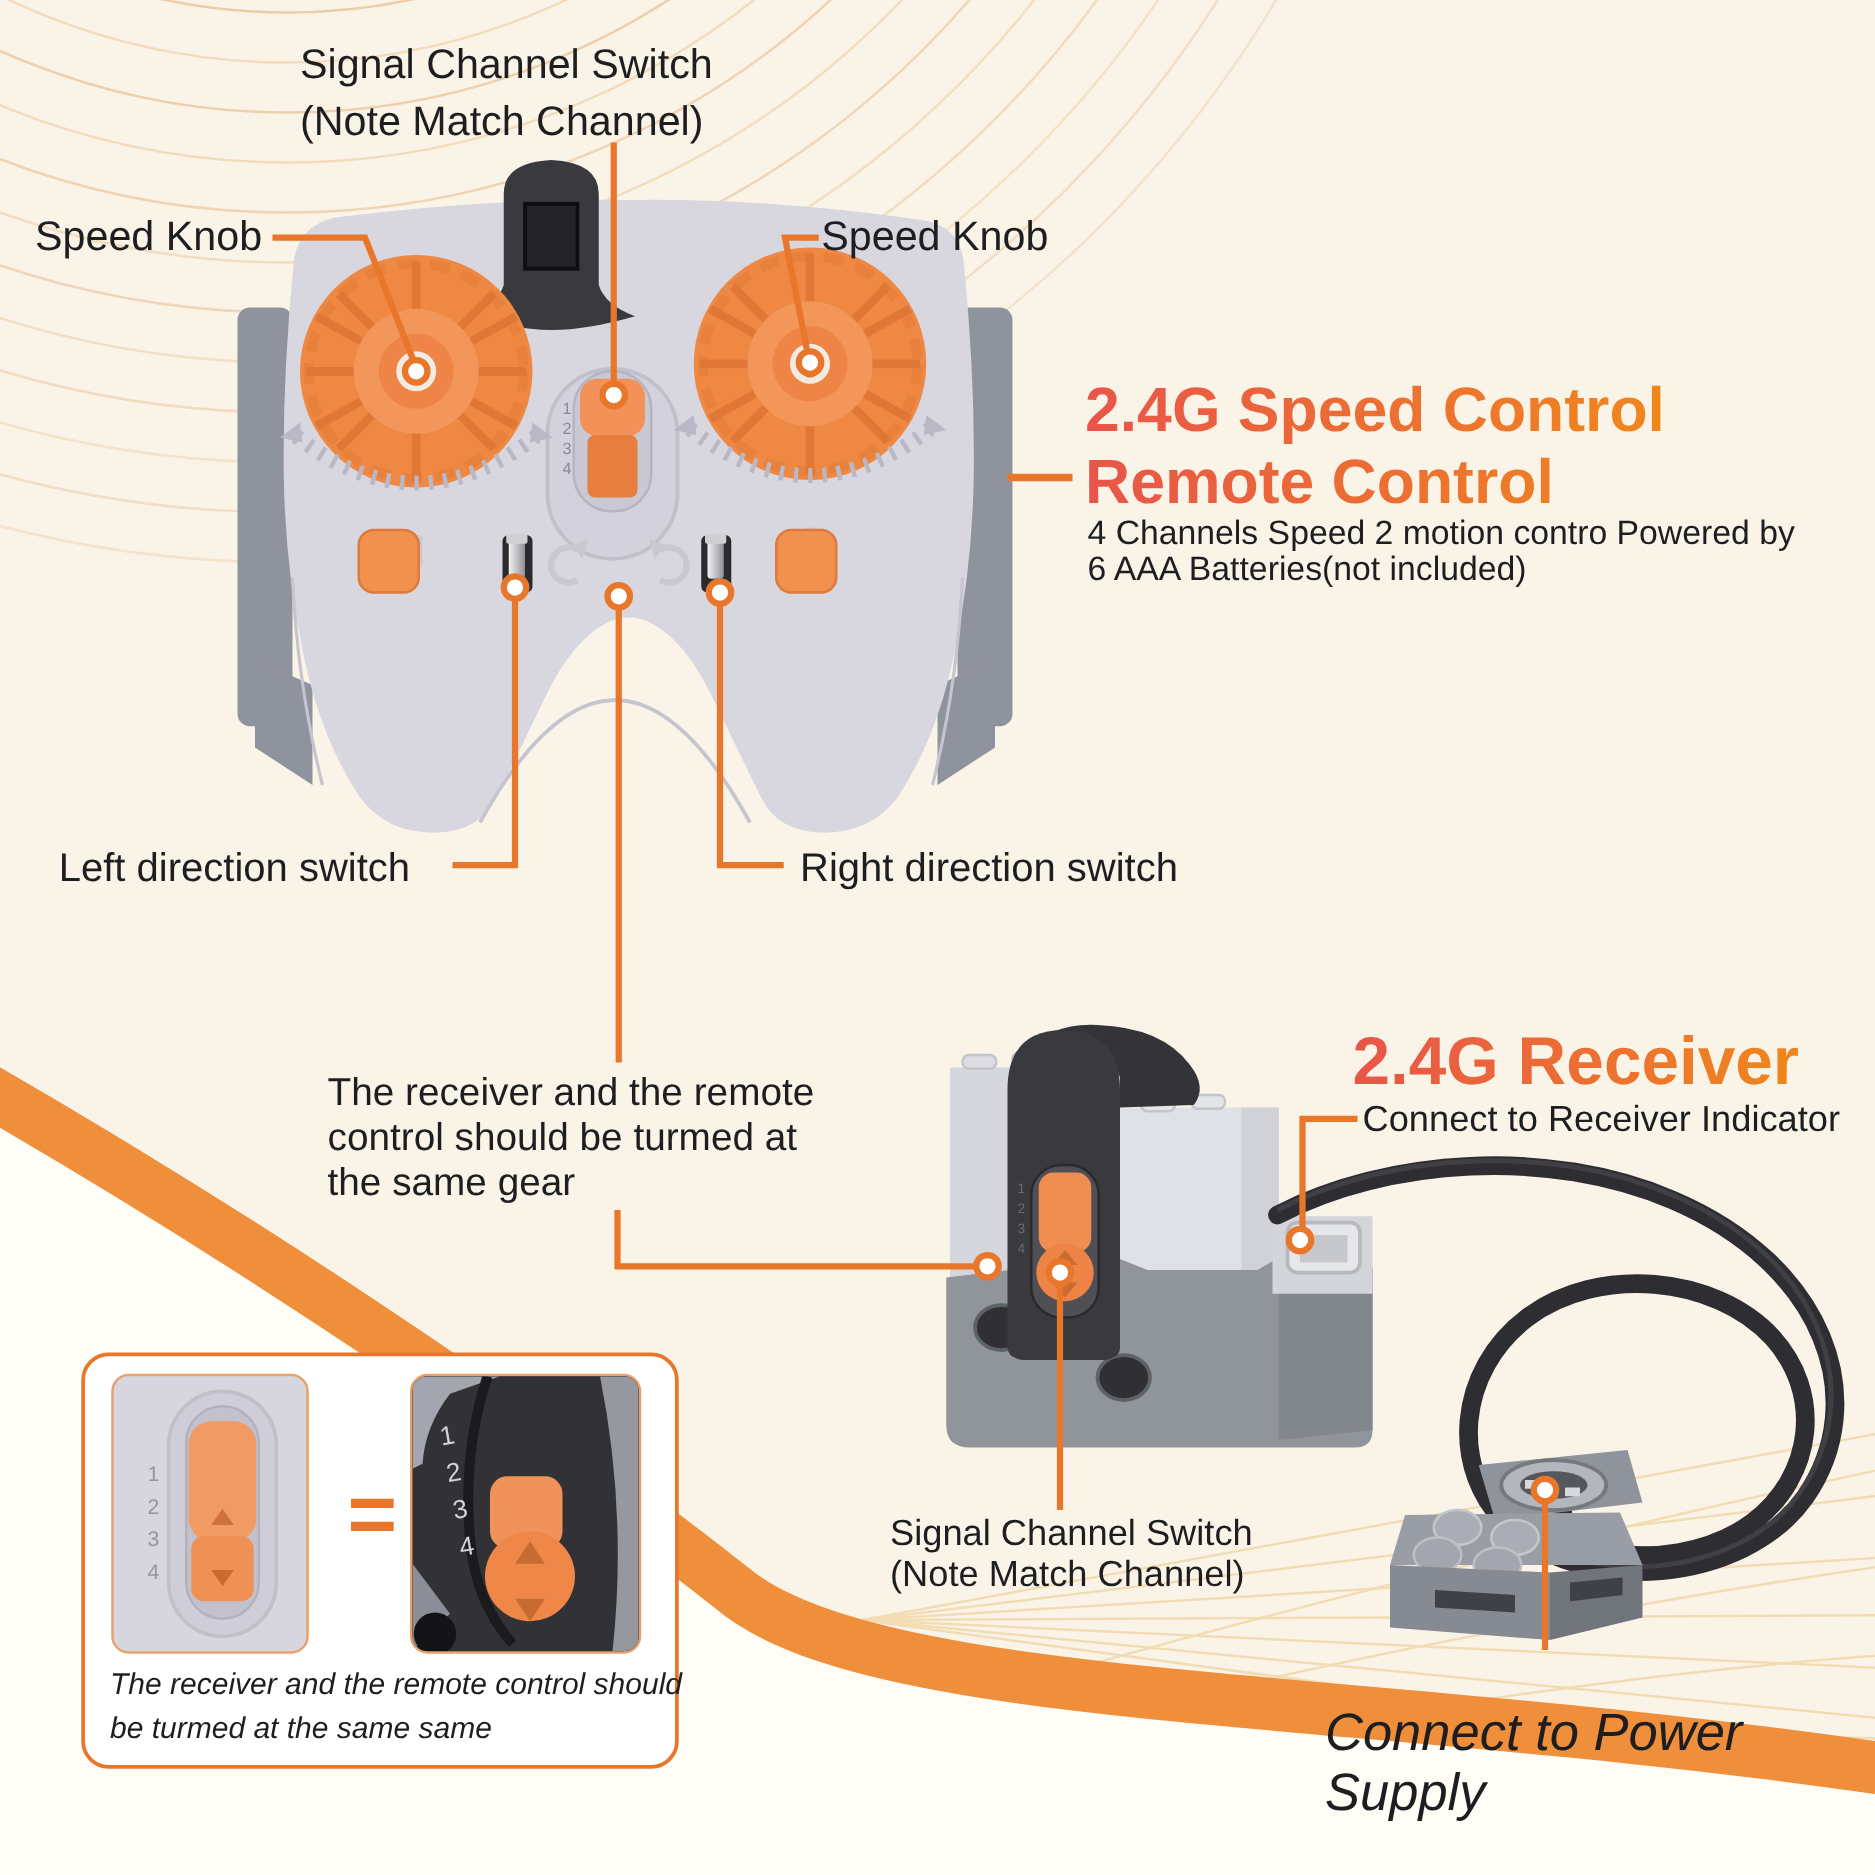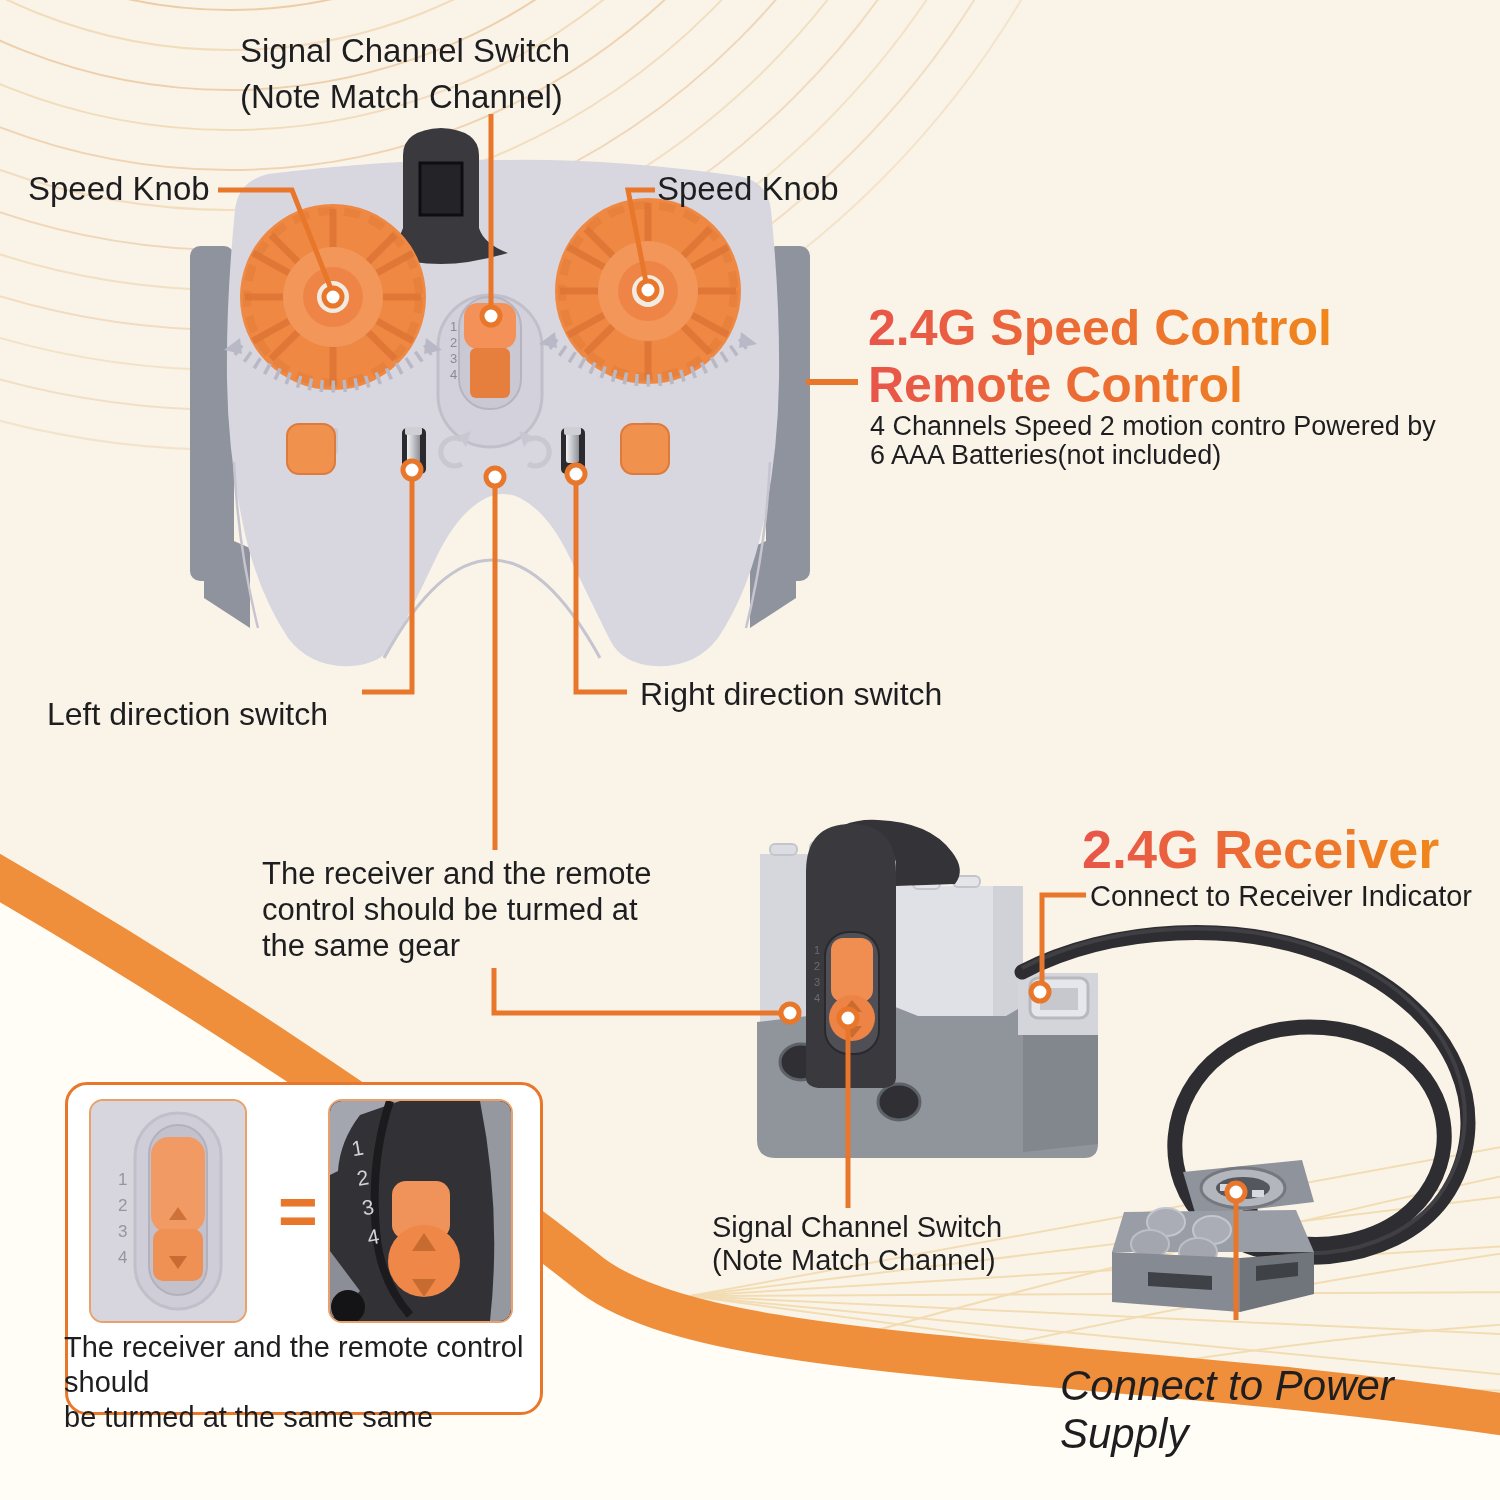--- a/index.html
+++ b/index.html
@@ -322,37 +322,37 @@
 
 <div class="lbl" style="left:868px;top:300px;font-size:50px;line-height:57px;">
   <div class="grad">2.4G Speed Control</div>
   <div class="grad">Remote Control</div>
 </div>
 <div class="lbl" style="left:870px;top:412px;font-size:27px;line-height:29px;">
   <div>4 Channels Speed 2 motion contro Powered by</div>
   <div>6 AAA Batteries(not included)</div>
 </div>
 
-<div class="lbl" style="left:47px;top:676px;font-size:32px;margin-top:20px;">Left direction switch</div>
+<div class="lbl" style="left:47px;top:676px;font-size:32px;">Left direction switch</div>
 <div class="lbl ctr" style="left:262px;top:856px;width:460px;font-size:31px;line-height:36px;">
   <div>The receiver and the remote</div>
   <div>control should be turmed at</div>
   <div>the same gear</div>
 </div>
 
 <div class="lbl" style="left:640px;top:676px;font-size:32px;">Right direction switch</div>
 
 <div class="lbl grad" style="left:1082px;top:818px;font-size:54px;">2.4G Receiver</div>
 <div class="lbl" style="left:1090px;top:880px;font-size:29px;">Connect to Receiver Indicator</div>
 
 <div class="lbl ctr" style="left:712px;top:1211px;width:320px;font-size:29px;line-height:33px;">
   <div>Signal Channel Switch</div>
   <div>(Note Match Channel)</div>
 </div>
 
 <div class="lbl ctr" style="left:1060px;top:1362px;width:352px;font-size:42px;font-style:italic;">Connect to Power Supply</div>
 
-<div class="lbl ctr" style="left:64px;top:1330px;width:464px;font-size:29px;line-height:35px;">
+<div class="lbl ctr" style="left:88px;top:1330px;width:464px;font-size:24px;line-height:35px;font-style:italic;">
   <div>The receiver and the remote control should</div>
   <div>be turmed at the same same</div>
 </div>
 
 </div>
 
 </body></html>

